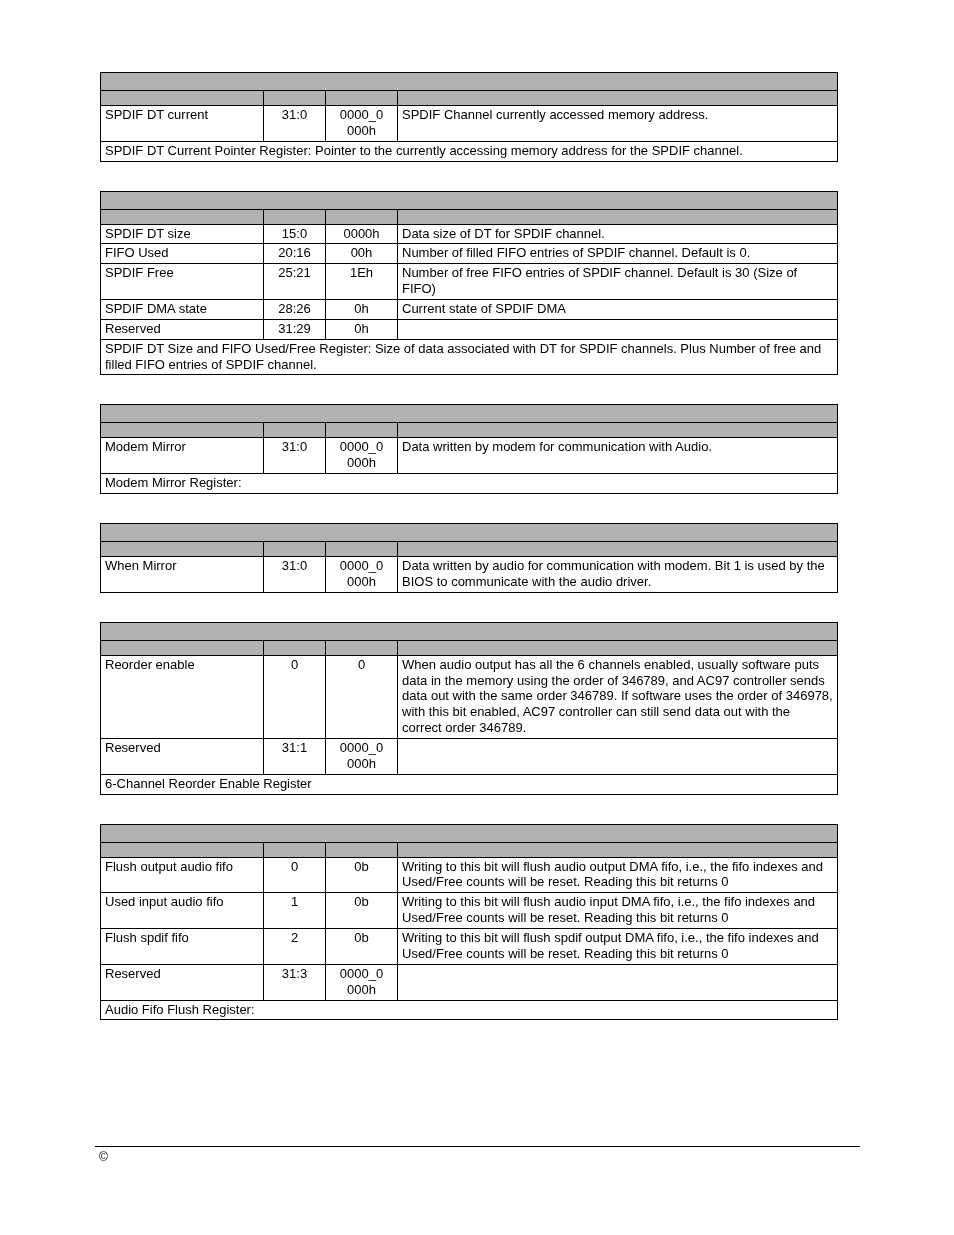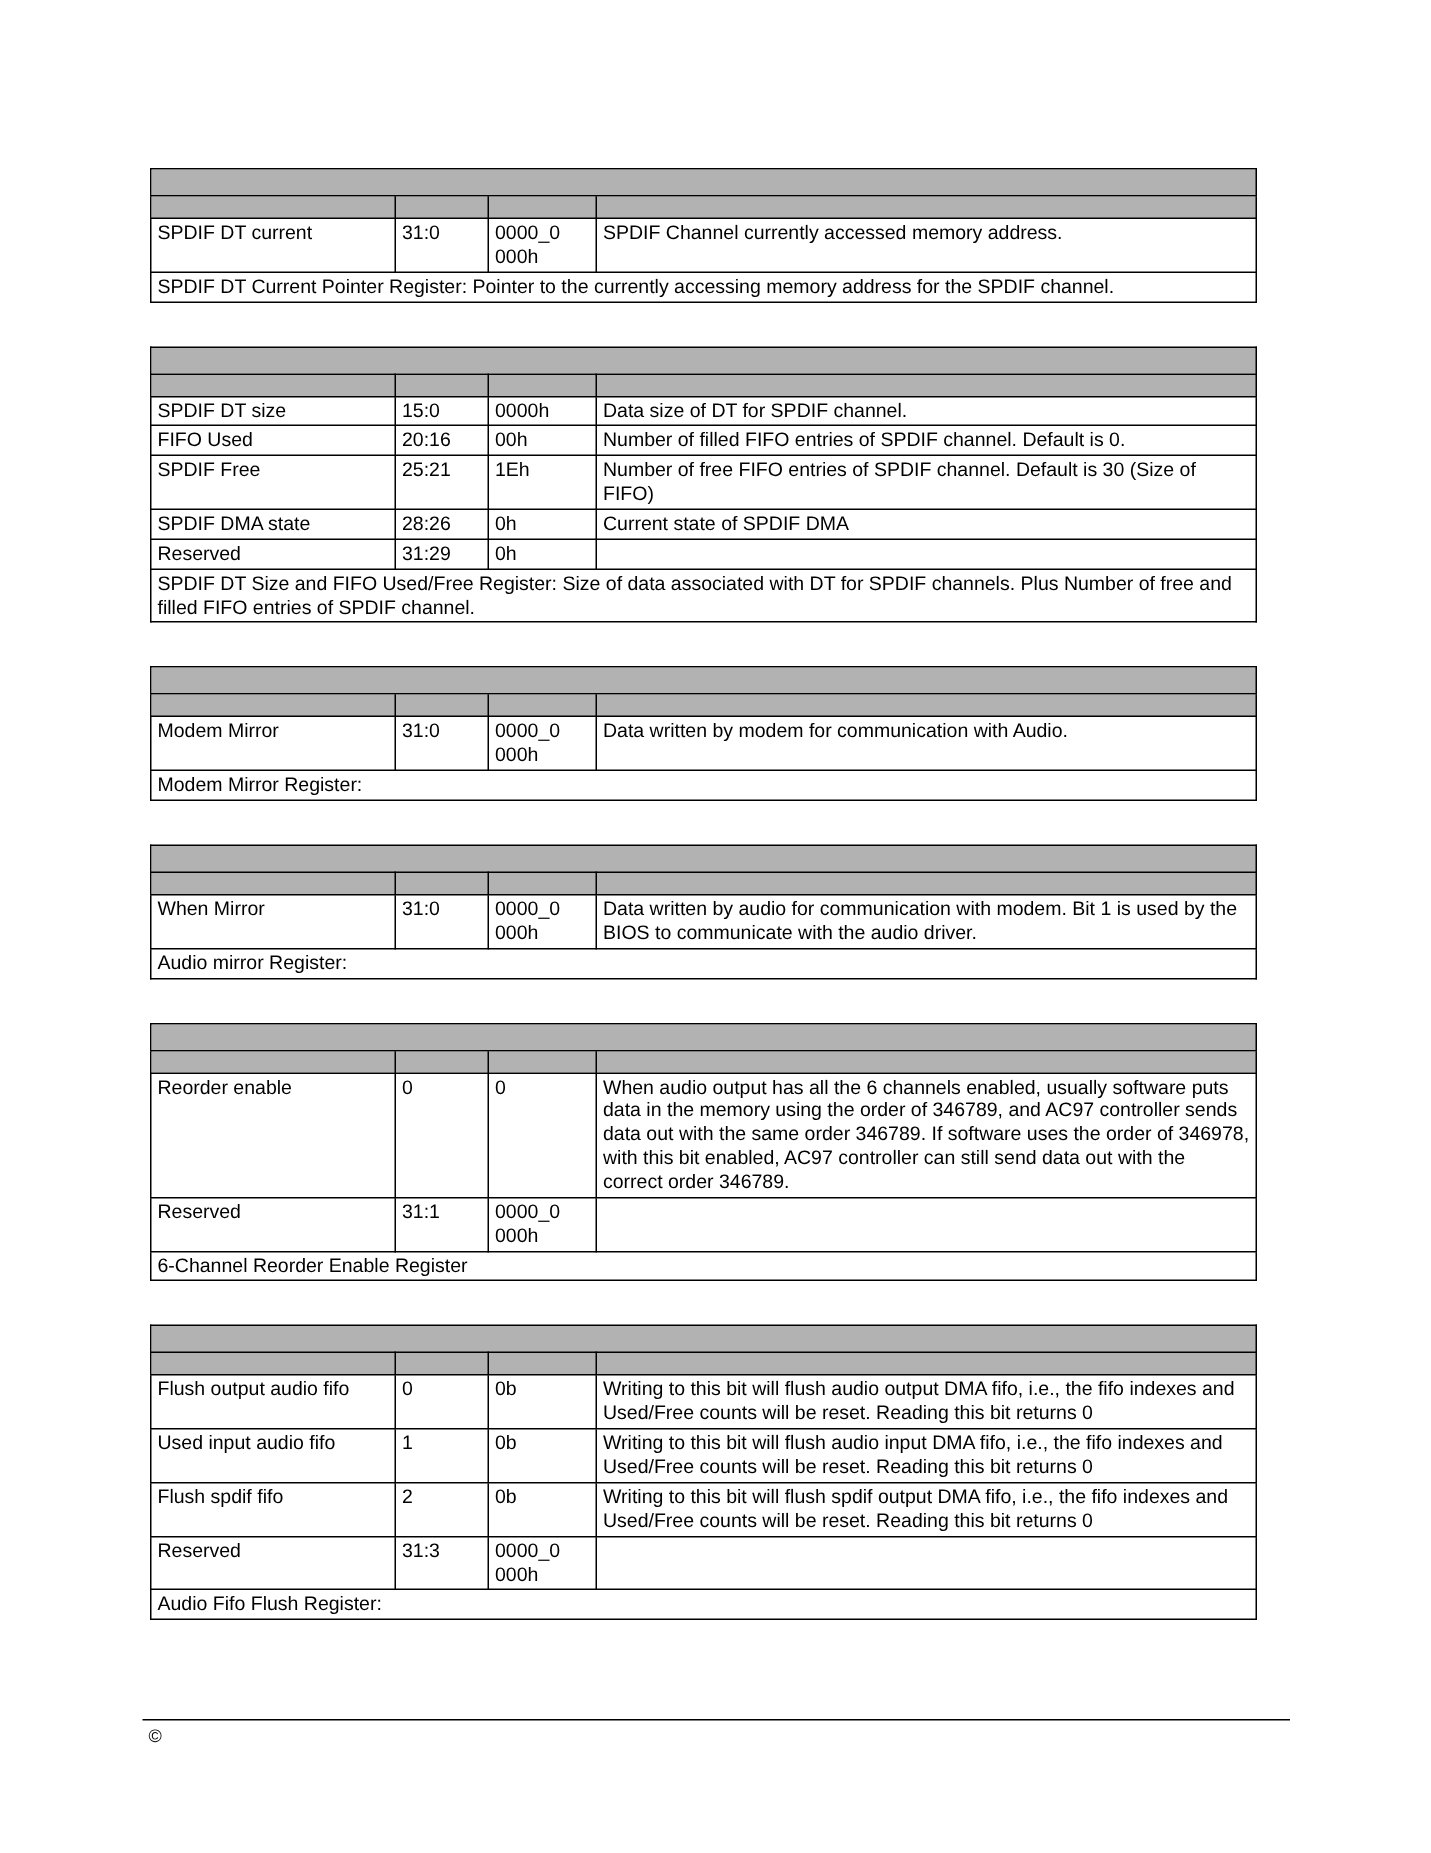--- a/index.html
+++ b/index.html
@@ -6,21 +6,21 @@
   html, body { margin: 0; padding: 0; }
   body {
     width: 954px;
     height: 1235px;
     background: #ffffff;
     position: relative;
     font-family: "Liberation Sans", "DejaVu Sans", sans-serif;
     font-size: 13px;
     color: #000000;
   }
-  .page { padding: 112px 0 0 100px; }
+  .page { padding: 72px 0 0 100px; }
 
   table.reg-table {
     border-collapse: collapse;
     table-layout: fixed;
     width: 738px;
     margin: 0 0 29px 0;
   }
   table.reg-table td {
     border: 1px solid #000000;
     padding: 1px 4px 2px 4px;
@@ -28,21 +28,21 @@
     line-height: 1.22;
     overflow: hidden;
   }
   col.c-name { width: 163px; }
   col.c-bits { width: 62px; }
   col.c-def  { width: 72px; }
 
   tr.band td    { background: #b2b2b2; height: 18px; padding: 0; }
   tr.colhead td { background: #b2b2b2; height: 15px; padding: 0; }
 
-  td.bits, td.def { text-align: left; }
+  td.bits, td.def { text-align: center; }
   td.def { white-space: pre-line; }
 
   .page-rule {
     position: absolute;
     left: 95px;
     top: 1146px;
     width: 765px;
     height: 0;
     border-top: 1px solid #000000;
   }
@@ -188,23 +188,20 @@
       <td></td>
       <td></td>
     </tr>
     <tr>
       <td class="name">When Mirror</td>
       <td class="bits">31:0</td>
       <td class="def">0000_0
 000h</td>
       <td class="desc">Data written by audio for communication with modem. Bit 1 is used by the BIOS to communicate with the audio driver.</td>
     </tr>
-    <tr>
-      <td colspan="4">Audio mirror Register:</td>
-    </tr>
   </tbody>
     </table>
 
   <table class="reg-table">
     <colgroup>
         <col class="c-name">
         <col class="c-bits">
         <col class="c-def">
         <col class="c-desc">
       </colgroup>

